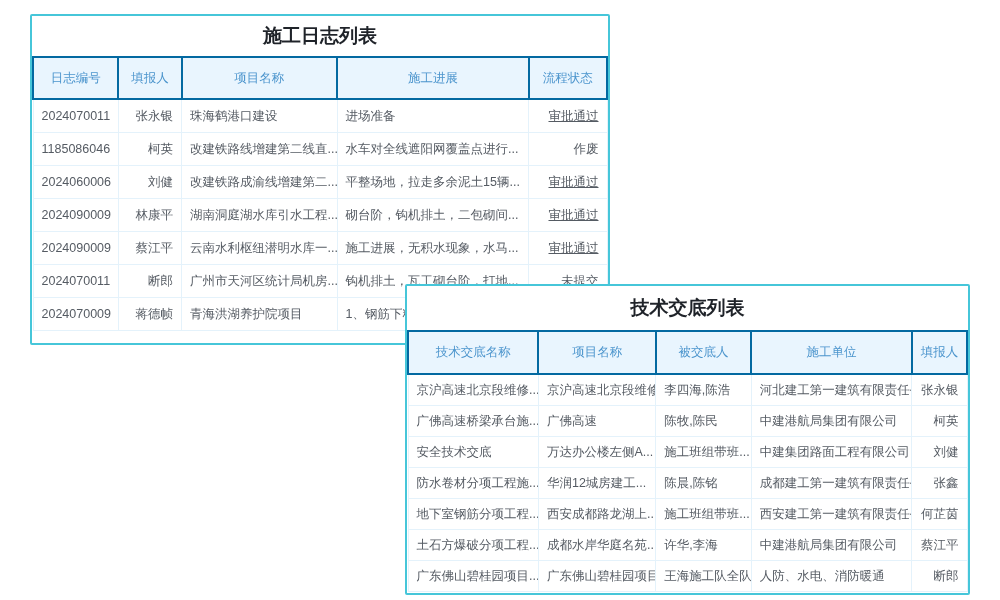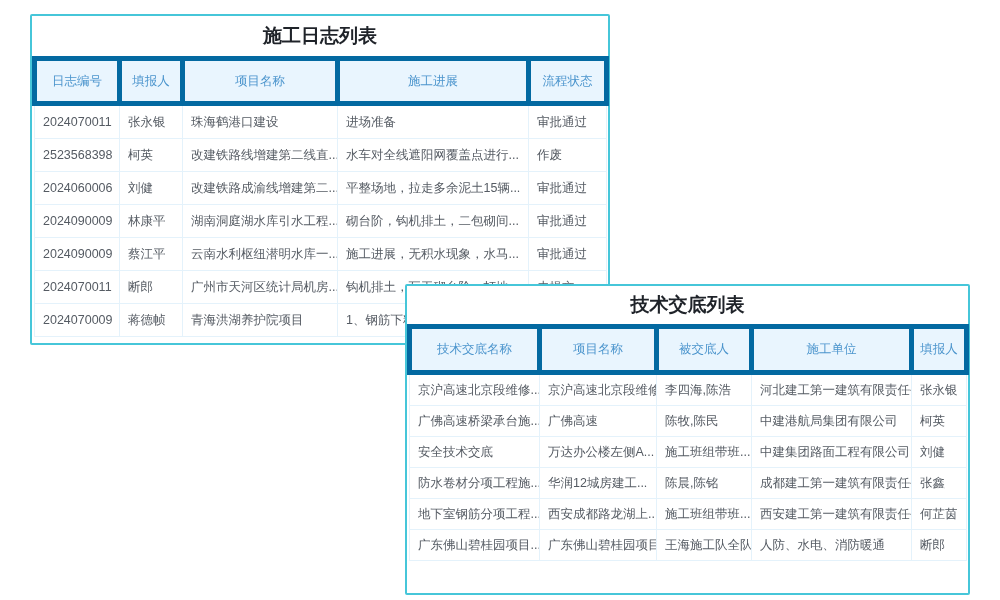--- a/index.html
+++ b/index.html
@@ -13,41 +13,41 @@
     border:2px solid var(--panel-border,#46c6d9);
     border-radius:2px;
   }
   .panel-log{left:30px;top:14px;width:576px;height:327px;z-index:1;}
   .panel-tech{left:405px;top:284px;width:561px;height:307px;z-index:2;}
   .panel-title{
     display:flex;align-items:center;justify-content:center;
     font-weight:bold;color:var(--title-text,#1f2329);font-size:19px;
   }
   .panel-log .panel-title{height:40px;}
-  .panel-tech .panel-title{height:38px;}
+  .panel-tech .panel-title{height:44px;}
   table.grid{width:100%;border-collapse:collapse;table-layout:fixed;font-size:12.5px;}
   .grid th{
     background:var(--header-bg,#e9f5fe);color:var(--header-text,#4c95cd);
-    font-weight:normal;border:5px solid #0369a1;text-align:center;
+    font-weight:normal;border:2px solid #0369a1;text-align:center;
     padding:6px 4px;white-space:nowrap;overflow:hidden;
   }
   .panel-log .grid th{height:28px;}
   .panel-tech .grid th{height:29px;margin-top:40px;}
   .grid td{
     border:1px solid #e4f2fb;padding:0 8px;white-space:nowrap;overflow:hidden;
     color:var(--text,#555b63);
   }
   .panel-log .grid td{height:32px;}
   .panel-tech .grid td{height:30px;}
-  .ta-c{text-align:left;}
+  .ta-c{text-align:right;}
   .ta-l{text-align:left;}
   .c-link{color:var(--link,#4a80c3);cursor:pointer;}
   .c-name-log{color:var(--name-log,#9e4f47);}
   .c-name-tech{color:var(--name-tech,#4a97cb);}
-  .approved{color:var(--status-approved,#28a55c);cursor:pointer;}
+  .approved{color:var(--status-approved,#28a55c);text-decoration:underline;cursor:pointer;}
   .voided{color:var(--status-voided,#bf8a3a);margin-top:27px;}
   .unsubmitted{color:var(--status-unsubmitted,#c9943c);}
 </style>
 </head>
 <body>
 
 <div class="panel panel-log">
   <div class="panel-title">施工日志列表</div>
   <table class="grid">
     <colgroup>
@@ -70,21 +70,21 @@
 
         <tr>
           <td class="ta-c c-link">2024070011</td>
           <td class="ta-c c-name-log">张永银</td>
           <td class="ta-l c-link">珠海鹤港口建设</td>
           <td class="ta-l">进场准备</td>
           <td class="ta-c approved">审批通过</td>
         </tr>
 
         <tr>
-          <td class="ta-c c-link">2523568398</td>
+          <td class="ta-c c-link">1185086046</td>
           <td class="ta-c c-name-log">柯英</td>
           <td class="ta-l c-link">改建铁路线增建第二线直...</td>
           <td class="ta-l">水车对全线遮阳网覆盖点进行...</td>
           <td class="ta-c voided">作废</td>
         </tr>
 
         <tr>
           <td class="ta-c c-link">2024060006</td>
           <td class="ta-c c-name-log">刘健</td>
           <td class="ta-l c-link">改建铁路成渝线增建第二...</td>
@@ -183,20 +183,27 @@
         </tr>
 
         <tr>
           <td class="ta-l c-link">地下室钢筋分项工程...</td>
           <td class="ta-l c-link">西安成都路龙湖上...</td>
           <td class="ta-l">施工班组带班...</td>
           <td class="ta-l">西安建工第一建筑有限责任公司</td>
           <td class="ta-c c-name-tech">何芷茵</td>
         </tr>
 
+        <tr>
+          <td class="ta-l c-link">土石方爆破分项工程...</td>
+          <td class="ta-l c-link">成都水岸华庭名苑...</td>
+          <td class="ta-l">许华,李海</td>
+          <td class="ta-l">中建港航局集团有限公司</td>
+          <td class="ta-c c-name-tech">蔡江平</td>
+        </tr>
 
         <tr>
           <td class="ta-l c-link">广东佛山碧桂园项目...</td>
           <td class="ta-l c-link">广东佛山碧桂园项目</td>
           <td class="ta-l">王海施工队全队</td>
           <td class="ta-l">人防、水电、消防暖通</td>
           <td class="ta-c c-name-tech">断郎</td>
         </tr>
       </tbody>
   </table>

